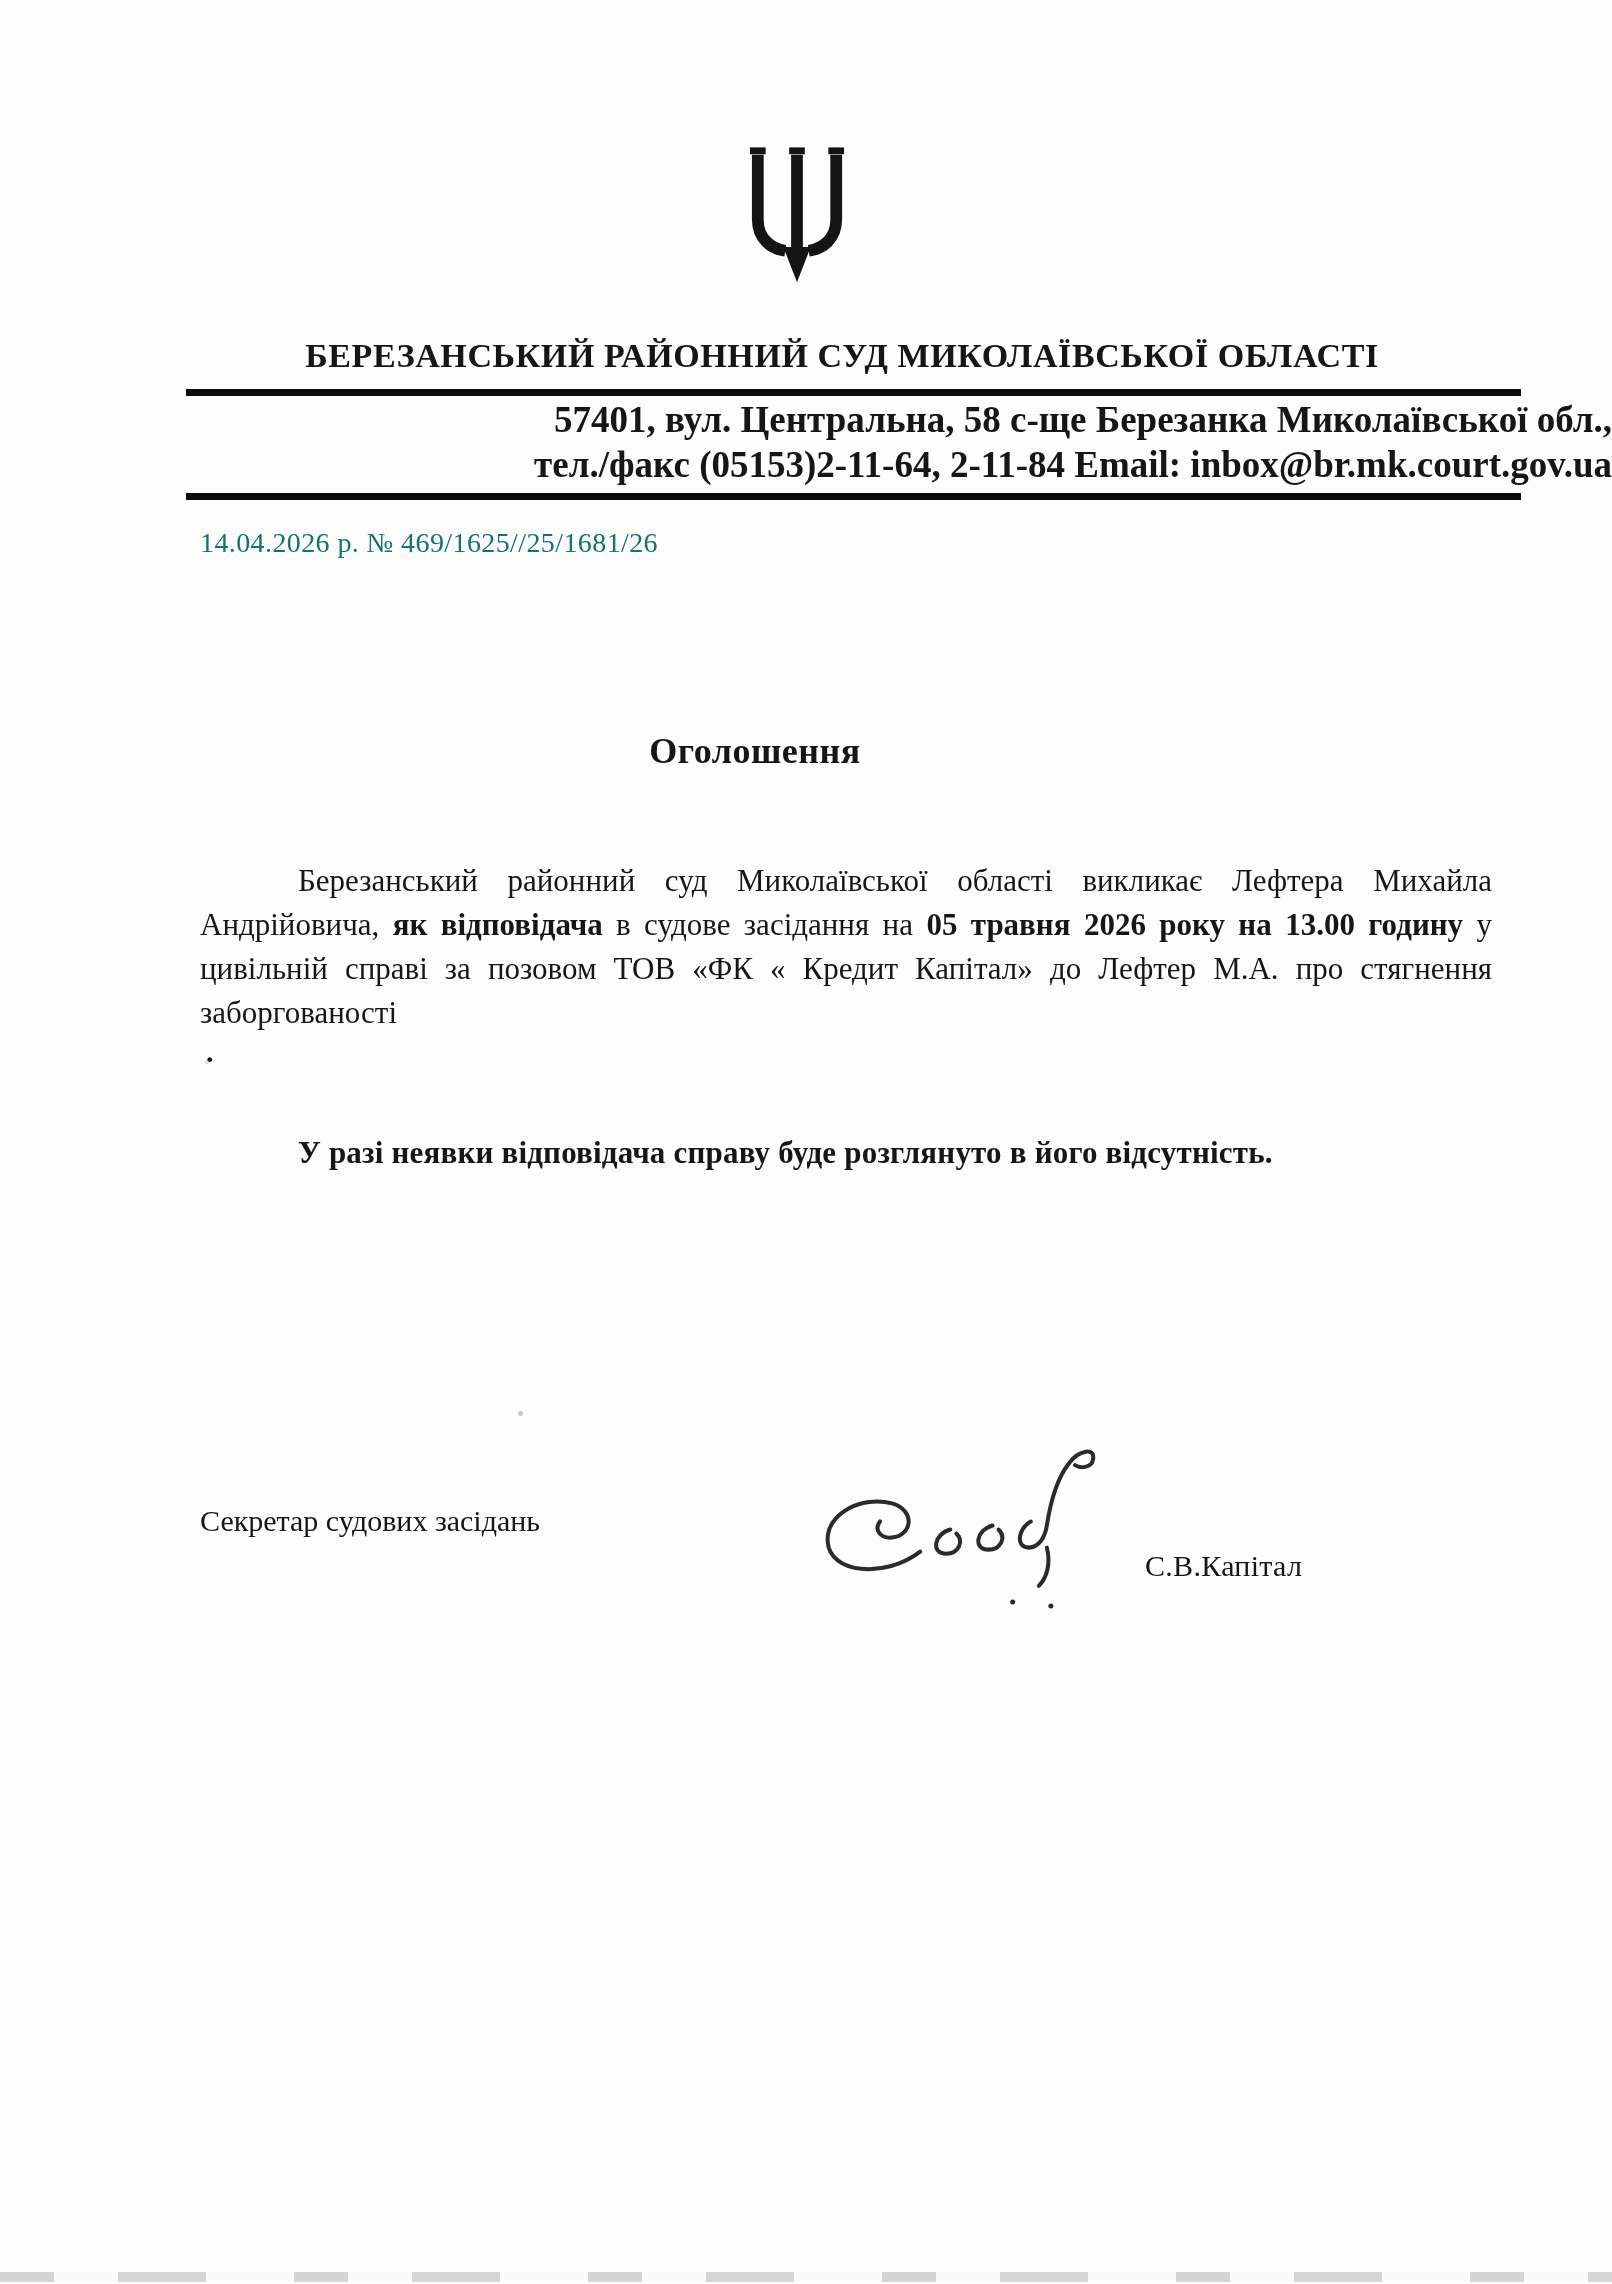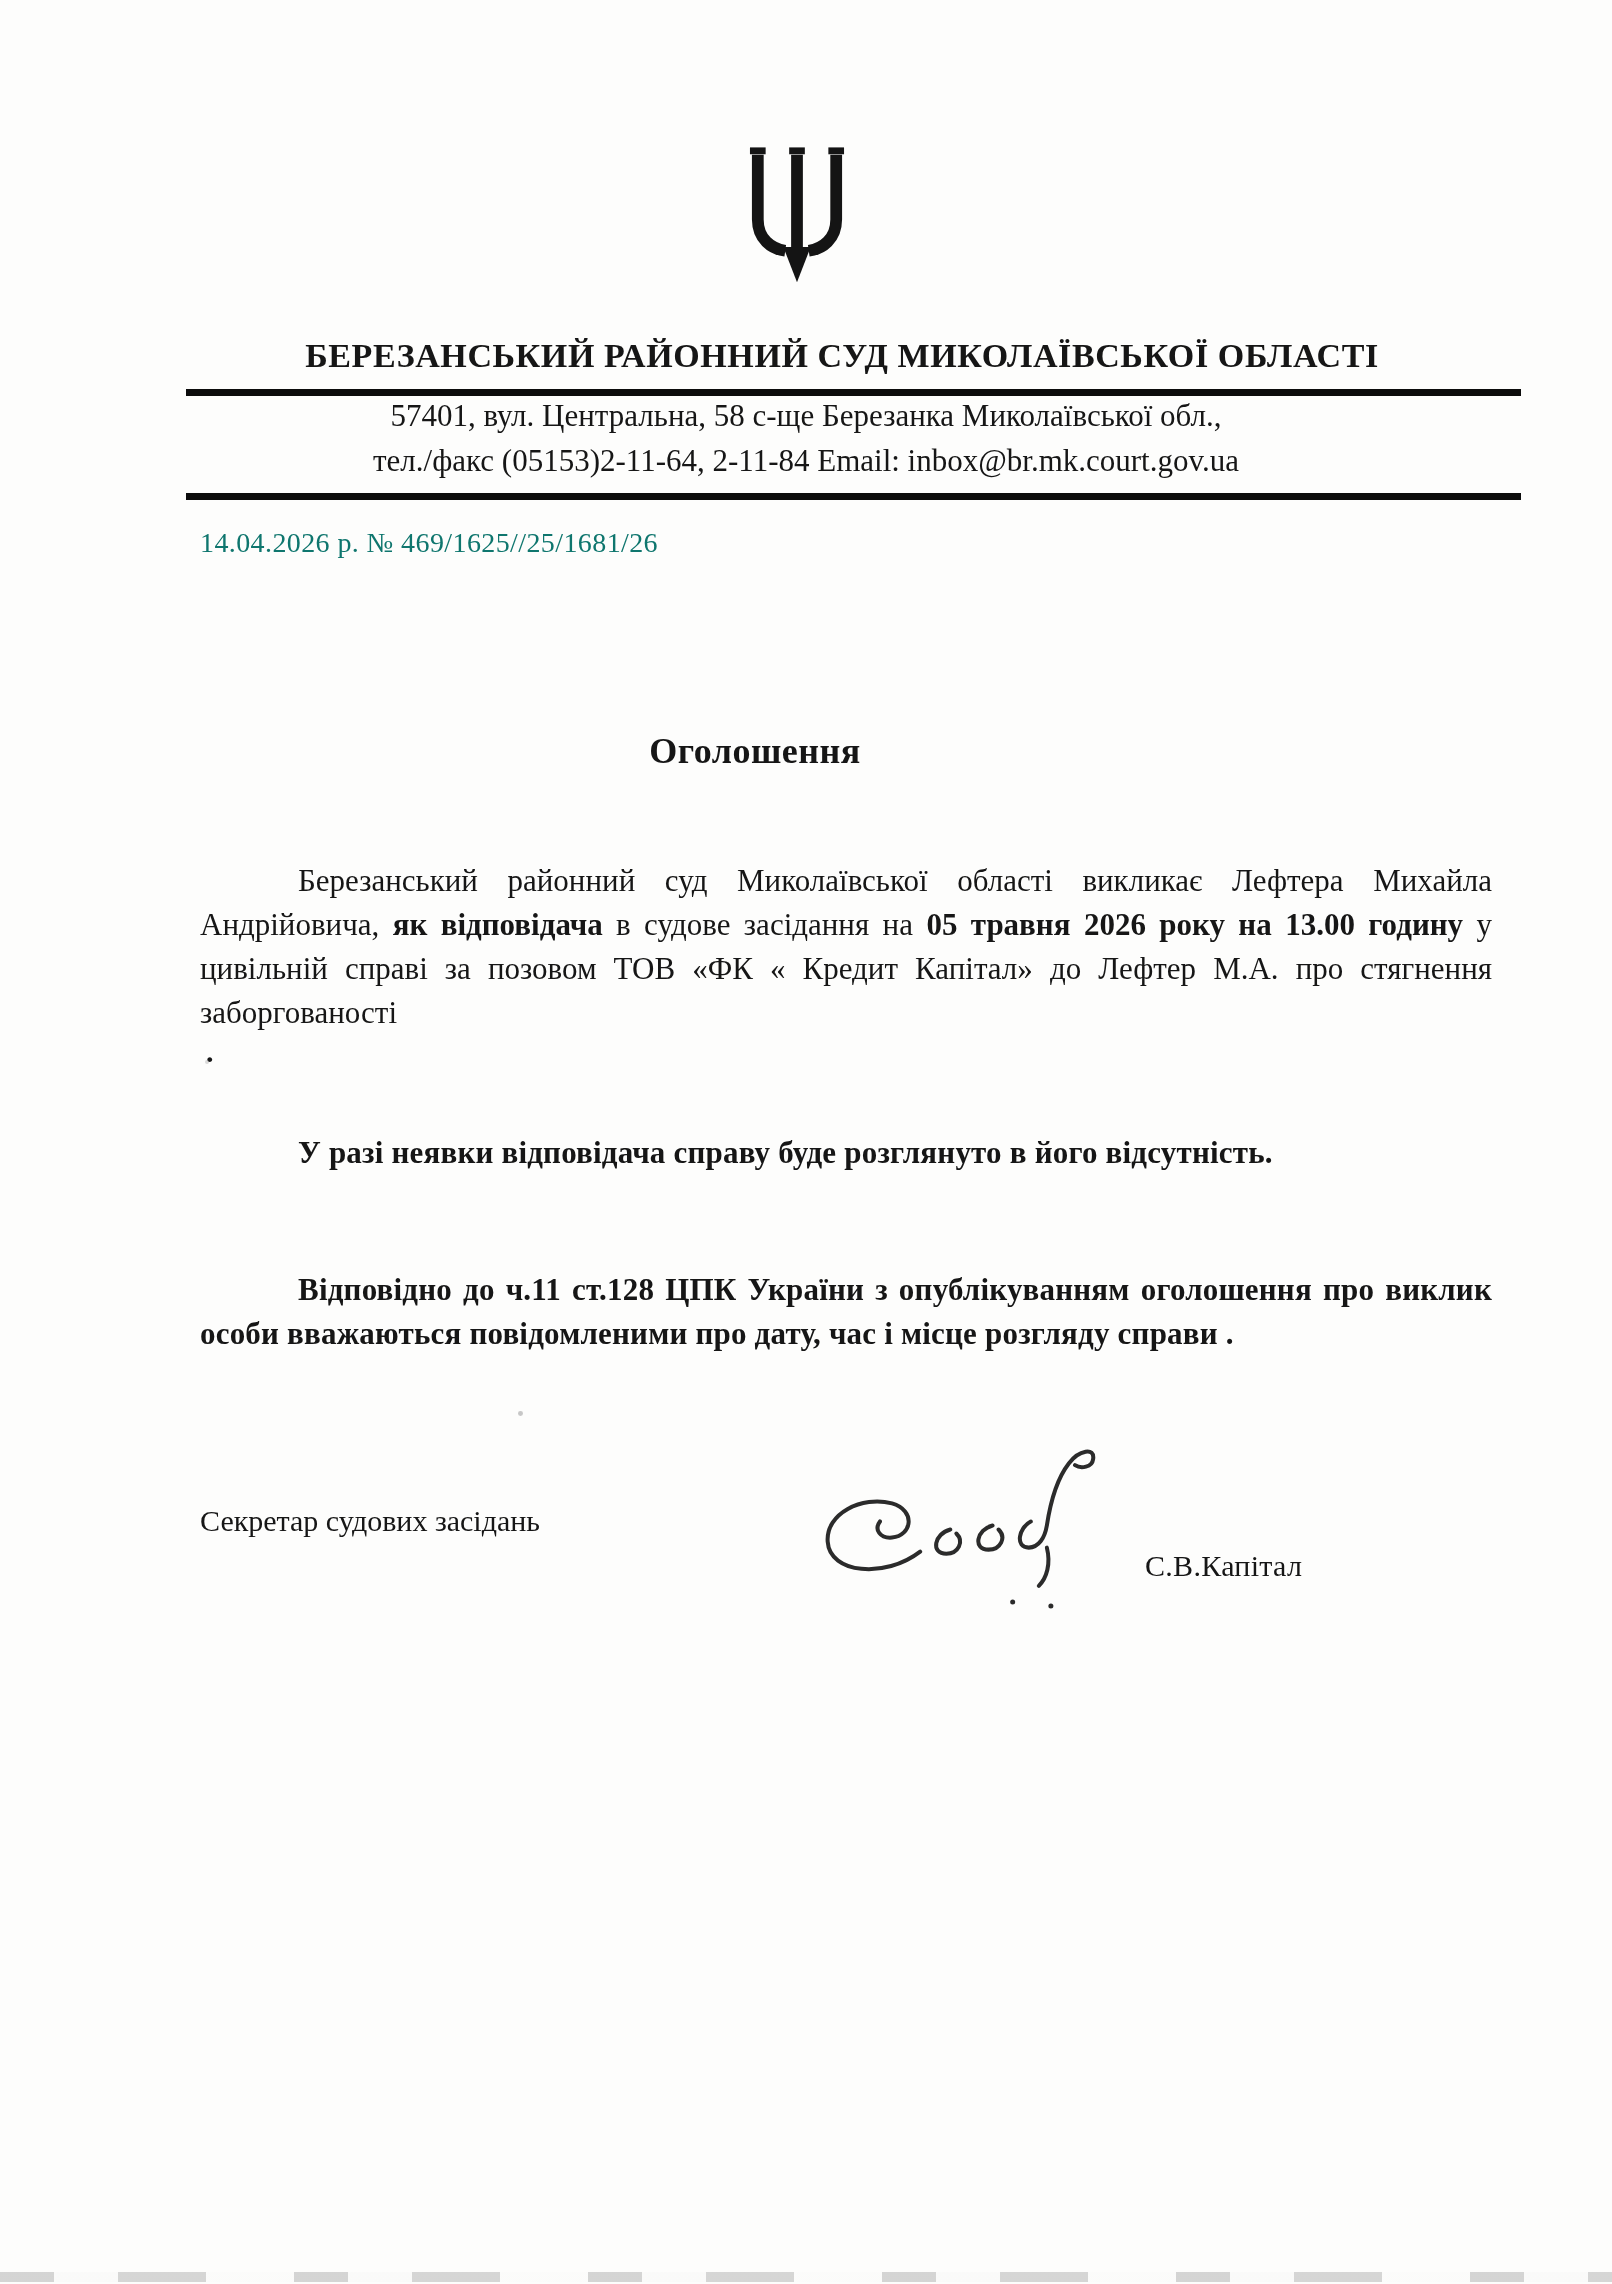--- a/index.html
+++ b/index.html
@@ -42,23 +42,23 @@
     width: 1335px;
     height: 6.9px;
     background: #0c0c0c;
   }
   .rule1 { top: 389px; }
   .rule2 { top: 493px; }
   .addr {
     position: absolute;
     left: 0;
     width: 100%;
-    text-align: center;
-    font-weight: normal;
-    font-size: 31px;
+    text-align: right;
+    font-weight: bold;
+    font-size: 37px;
     white-space: nowrap;
   }
   .addr1 { top: 398px; }
   .addr2 { top: 443px; }
   .refline {
     position: absolute;
     top: 527px;
     left: 200px;
     font-size: 28px;
     color: #0f766e;
@@ -169,21 +169,20 @@
   <div class="refline">14.04.2026 р. № 469/1625//25/1681/26</div>
 
   <div class="title">Оголошення</div>
 
   <p class="para p1 justify"><span>Березанський  районний суд Миколаївської області викликає   Лефтера Михайла Андрійовича,  </span><span class="b">як відповідача</span><span> в  судове засідання  на  </span><span class="b">05 травня 2026 року на 13.00 годину</span><span> у цивільній справі за позовом  ТОВ «ФК « Кредит Капітал» до Лефтер М.А. про стягнення заборгованості</span></p>
 
   <div class="lonedot">.</div>
 
   <p class="para p2">У разі неявки  відповідача  справу буде розглянуто в його відсутність.</p>
 
-  <p class="para p3 justify">Відповідно  до  ч.11  ст.128  ЦПК  України  з  опублікуванням оголошення про виклик особи вважаються повідомленими про дату, час і місце розгляду справи  .</p>
 
   <div class="sig-roles">
     <div>Секретар судових засідань</div>
   </div>
 
   <div class="signature-svg">
     <svg viewBox="0 0 360 185" width="363" height="186">
       <g stroke="#2b2b2b" stroke-width="4" fill="none" stroke-linecap="round" stroke-linejoin="round">
         <path d="M120 118 C 85 145, 30 140, 28 108 C 26 80, 62 62, 92 70 C 116 77, 112 102, 92 104 C 80 105, 74 96, 80 88"></path>
         <path d="M150 96 c -16 4, -20 24, -4 24 c 12 0, 18 -12, 10 -20"></path>

